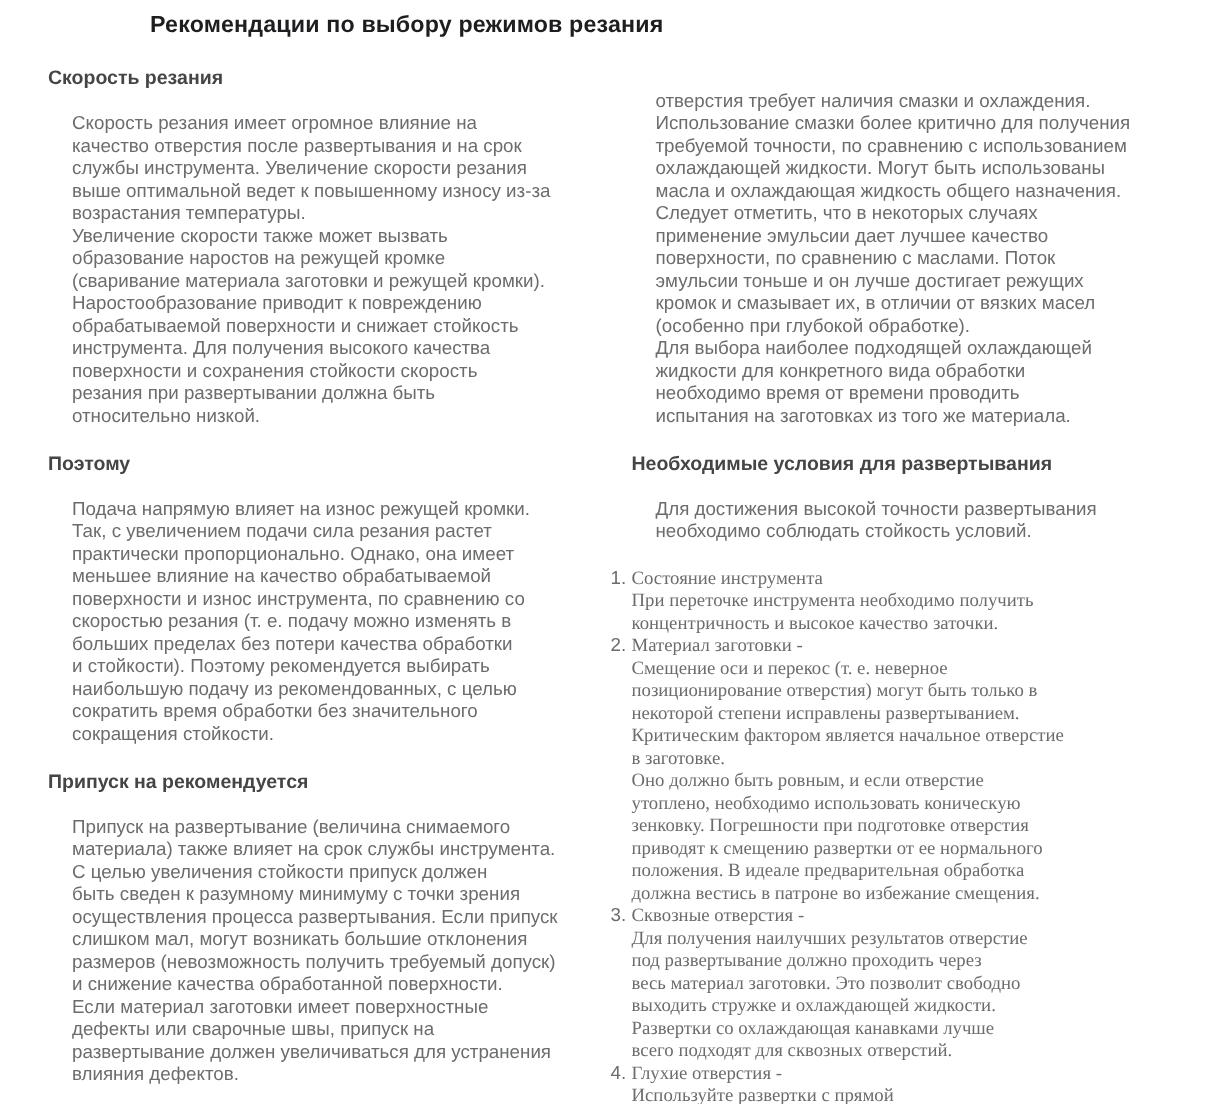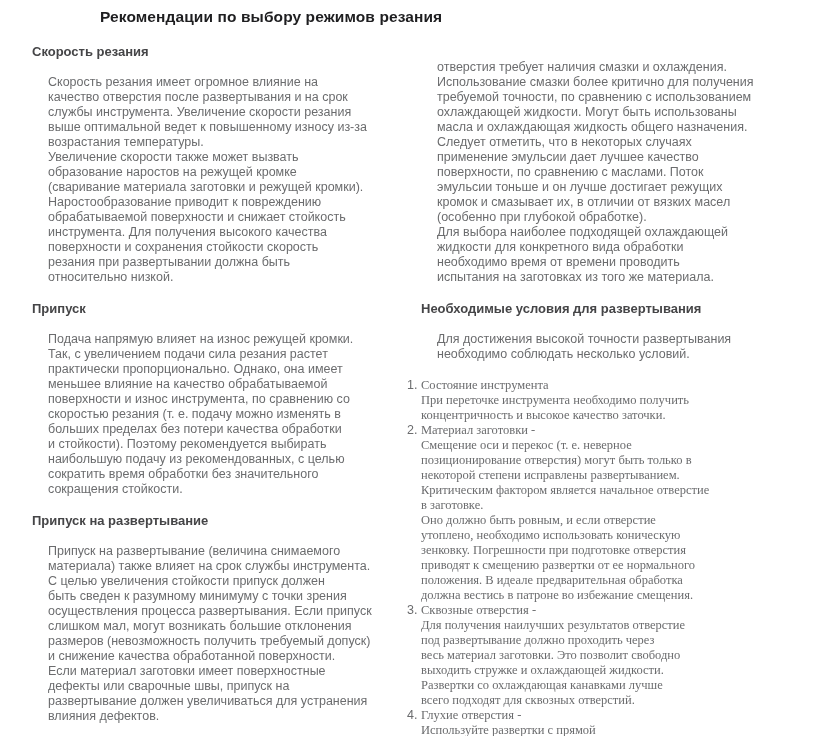--- a/index.html
+++ b/index.html
@@ -87,35 +87,35 @@
 образование наростов на режущей кромке
 (сваривание материала заготовки и режущей кромки).
 Наростообразование приводит к повреждению
 обрабатываемой поверхности и снижает стойкость
 инструмента. Для получения высокого качества
 поверхности и сохранения стойкости скорость
 резания при развертывании должна быть
 относительно низкой.</p>
       </section>
       <section>
-        <h2 class="sec-heading">Припуск</h2>
+        <h2 class="sec-heading">Поэтому</h2>
         <p class="sec-body">Подача напрямую влияет на износ режущей кромки.
 Так, с увеличением подачи сила резания растет
 практически пропорционально. Однако, она имеет
 меньшее влияние на качество обрабатываемой
 поверхности и износ инструмента, по сравнению со
 скоростью резания (т. е. подачу можно изменять в
 больших пределах без потери качества обработки
 и стойкости). Поэтому рекомендуется выбирать
 наибольшую подачу из рекомендованных, с целью
 сократить время обработки без значительного
 сокращения стойкости.</p>
       </section>
       <section>
-        <h2 class="sec-heading">Припуск на развертывание</h2>
+        <h2 class="sec-heading">Припуск на рекомендуется</h2>
         <p class="sec-body">Припуск на развертывание (величина снимаемого
 материала) также влияет на срок службы инструмента.
 С целью увеличения стойкости припуск должен
 быть сведен к разумному минимуму с точки зрения
 осуществления процесса развертывания. Если припуск
 слишком мал, могут возникать большие отклонения
 размеров (невозможность получить требуемый допуск)
 и снижение качества обработанной поверхности.
 Если материал заготовки имеет поверхностные
 дефекты или сварочные швы, припуск на
@@ -140,21 +140,21 @@
 эмульсии тоньше и он лучше достигает режущих
 кромок и смазывает их, в отличии от вязких масел
 (особенно при глубокой обработке).
 Для выбора наиболее подходящей охлаждающей
 жидкости для конкретного вида обработки
 необходимо время от времени проводить
 испытания на заготовках из того же материала.</p>
 
       <h2 class="sec-heading major">Необходимые условия для развертывания</h2>
       <p class="para">Для достижения высокой точности развертывания
-необходимо соблюдать несколько условий.</p>
+необходимо соблюдать стойкость условий.</p>
 
       <ol class="numlist">
         <li>
           <span class="num">1.</span>
           <span class="itext">Состояние инструмента
 При переточке инструмента необходимо получить
 концентричность и высокое качество заточки.</span>
         </li>
         <li>
           <span class="num">2.</span>

